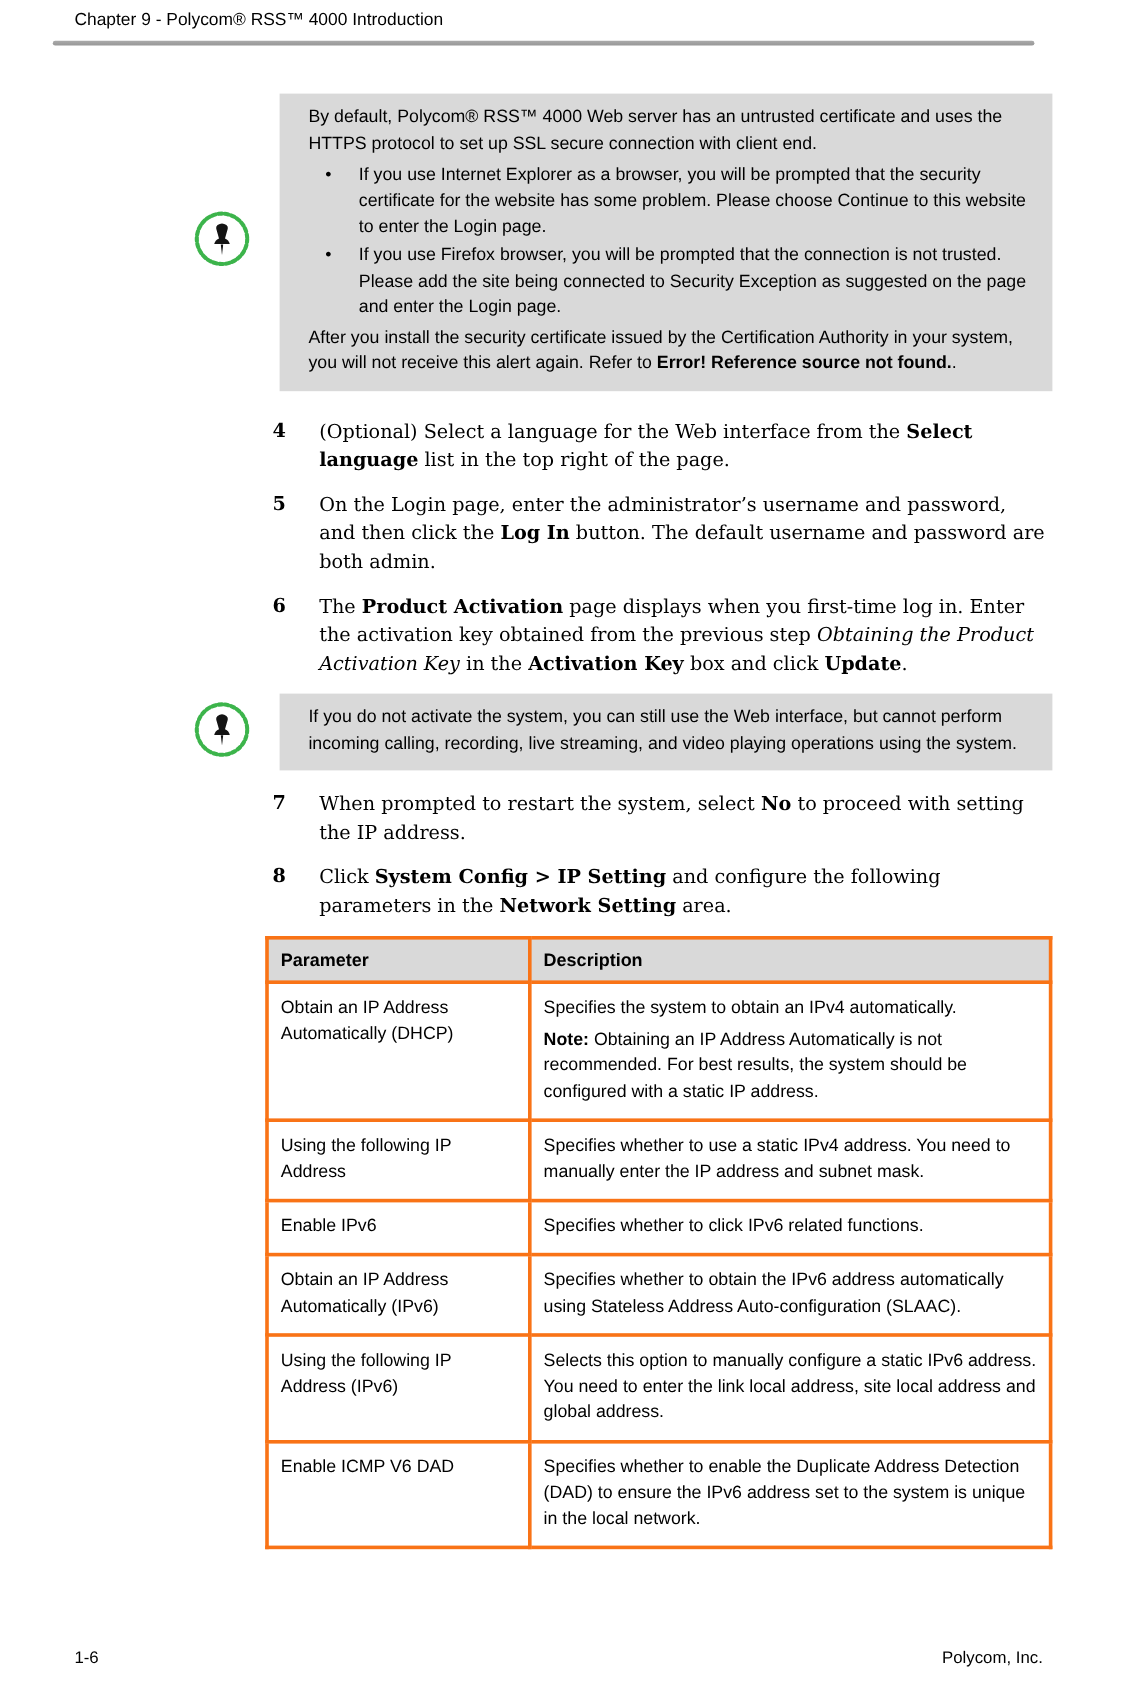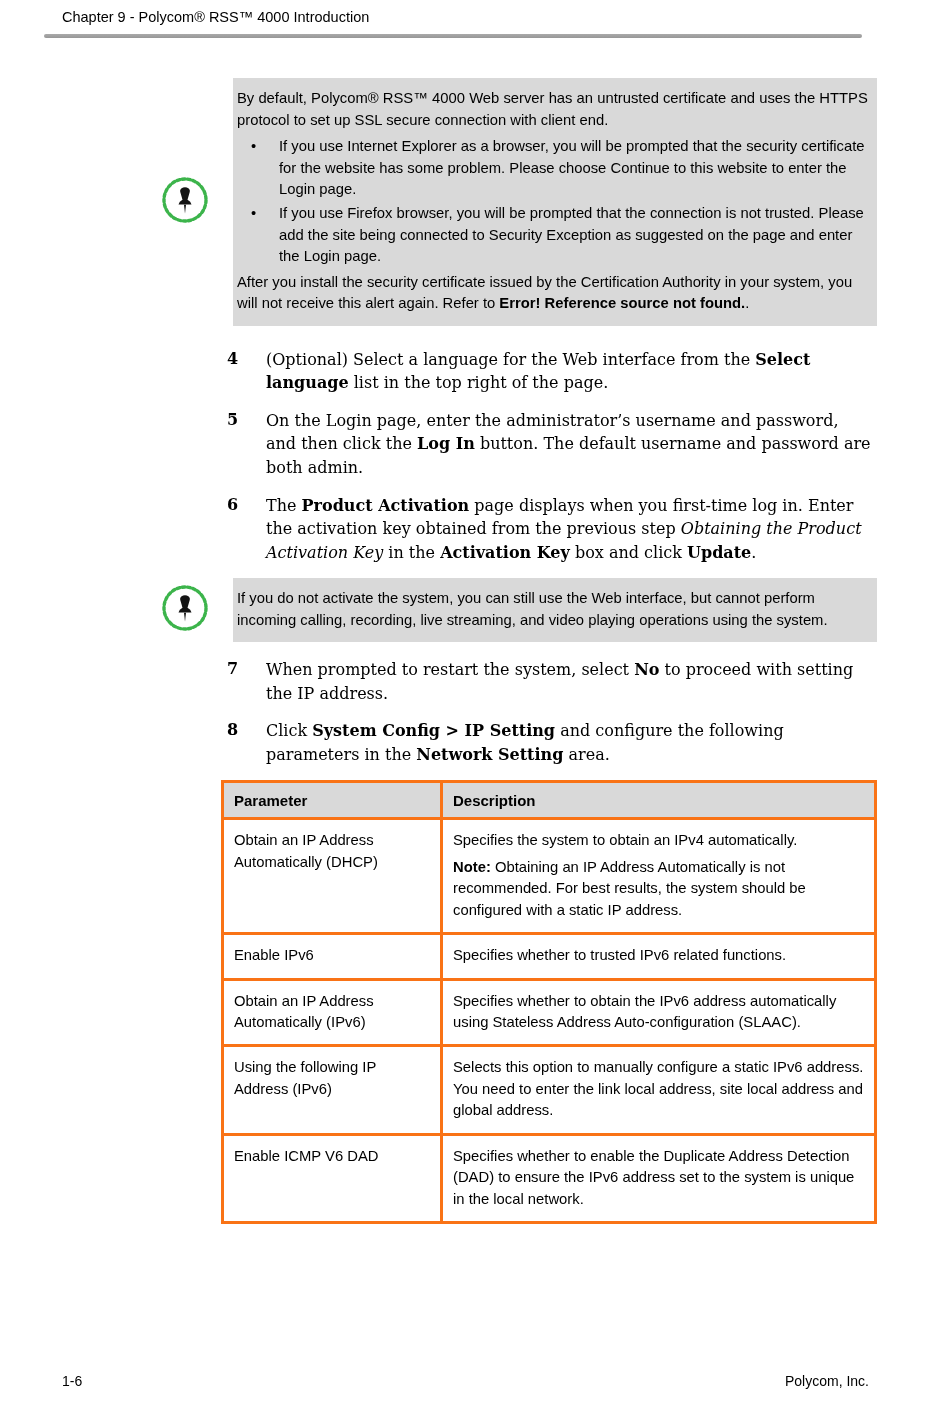--- a/index.html
+++ b/index.html
@@ -19,21 +19,21 @@
     background: linear-gradient(var(--header-rule-color, #b0b0b0), #979797);
   }
 
   
   .note { display: flex; align-items: center; margin-left: 160px; margin-right: 73px; }
   .note-1 { margin-top: 40px; }
   .note-2 { margin-top: 8px; }
   .note-icon-col { flex: 0 0 50px; margin-right: 23px; }
   .note-box {
     flex: 1; background: var(--note-background, #d9d9d9);
-    padding: 10px 9px 11px 4px;
+    padding: 10px 9px 11px 24px;
     font-size: 14.8px; line-height: 1.46;
   }
   .note-box p { margin: 0; }
   .note-outro { margin-top: 4px !important; }
   .note-bullets { list-style: none; margin: 5px 0 2px 0; padding: 0; }
   .note-bullets li { position: relative; padding-left: 42px; margin-bottom: 2px; }
   .note-bullets li::before { content: "\2022"; position: absolute; left: 14px; }
 
   
   .steps { margin-left: 227px; margin-right: 78px; font-family: "DejaVu Serif", "Liberation Serif", serif; }
@@ -159,25 +159,31 @@
     <tbody>
 
         <tr>
           <td class="param-col">Obtain an IP Address Automatically (DHCP)</td>
           <td>
             <p><span class="seg">Specifies the system to obtain an IPv4 automatically.</span></p>
             <p><span class="seg b">Note:</span><span class="seg"> Obtaining an IP Address Automatically is not recommended. For best results, the system should be configured with a static IP address.</span></p>
           </td>
         </tr>
 
+        <tr>
+          <td class="param-col">Using the following IP Address</td>
+          <td>
+            <p><span class="seg">Specifies whether to use a static IPv4 address. You need to manually enter the IP address and subnet mask.</span></p>
+          </td>
+        </tr>
 
         <tr>
           <td class="param-col">Enable IPv6</td>
           <td>
-            <p><span class="seg">Specifies whether to trusted IPv6 related functions.</span></p>
+            <p><span class="seg">Specifies whether to click IPv6 related functions.</span></p>
           </td>
         </tr>
 
         <tr>
           <td class="param-col">Obtain an IP Address Automatically (IPv6)</td>
           <td>
             <p><span class="seg">Specifies whether to obtain the IPv6 address automatically using Stateless Address Auto-configuration (SLAAC).</span></p>
           </td>
         </tr>
 

